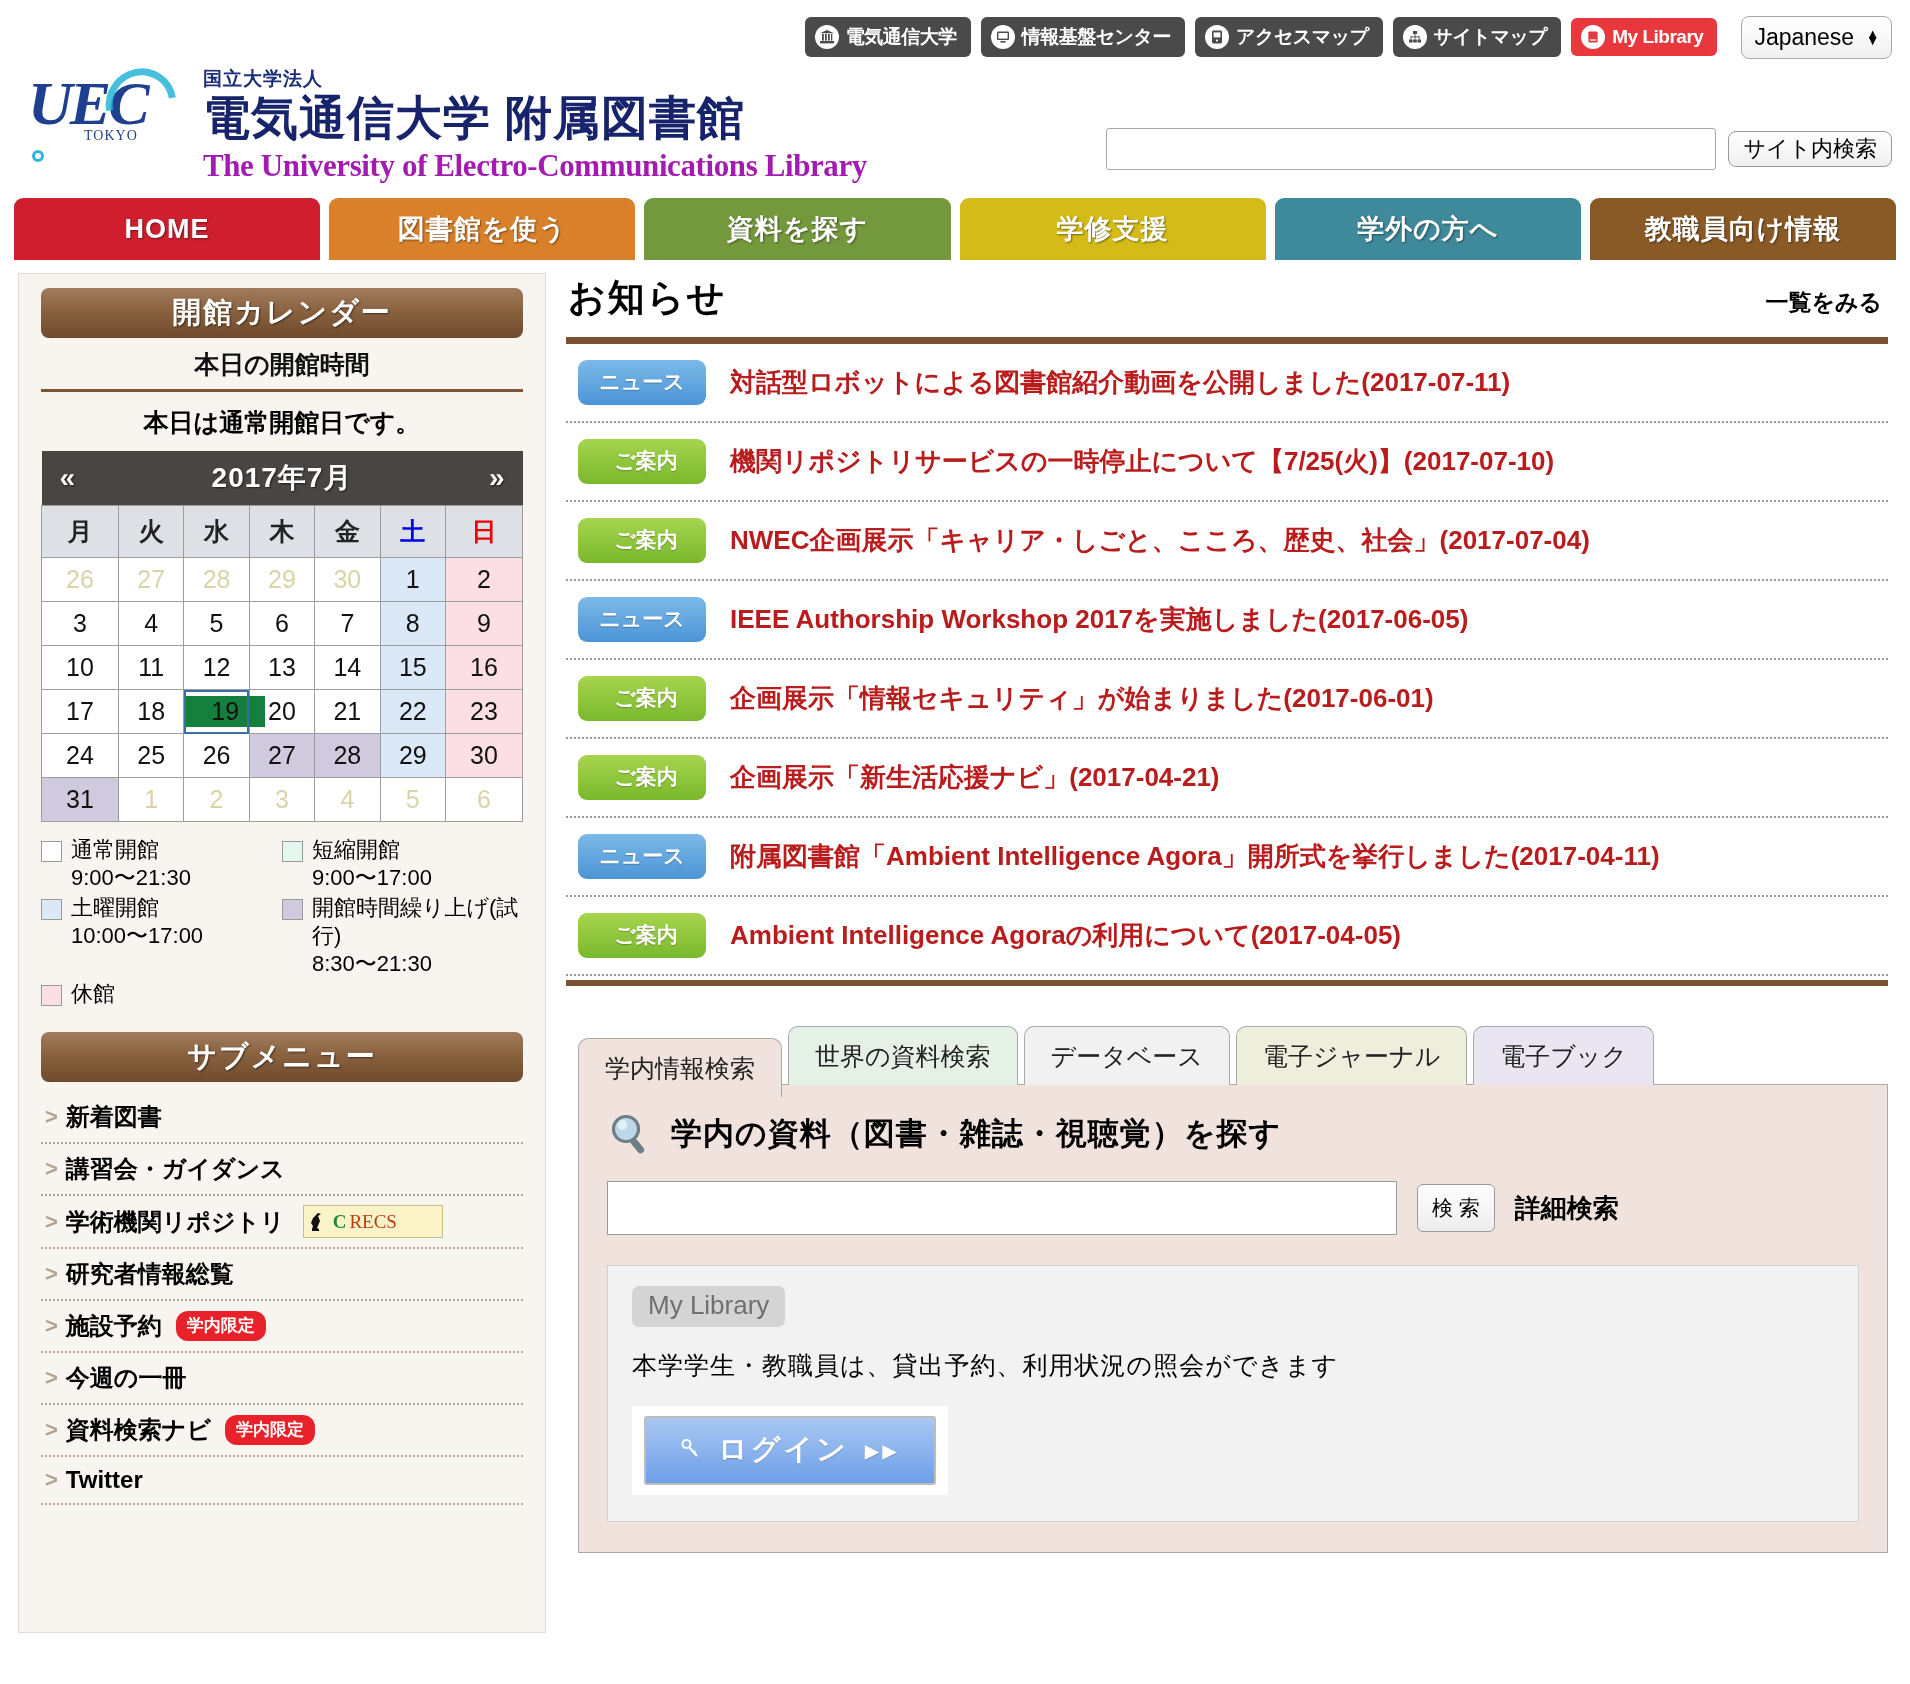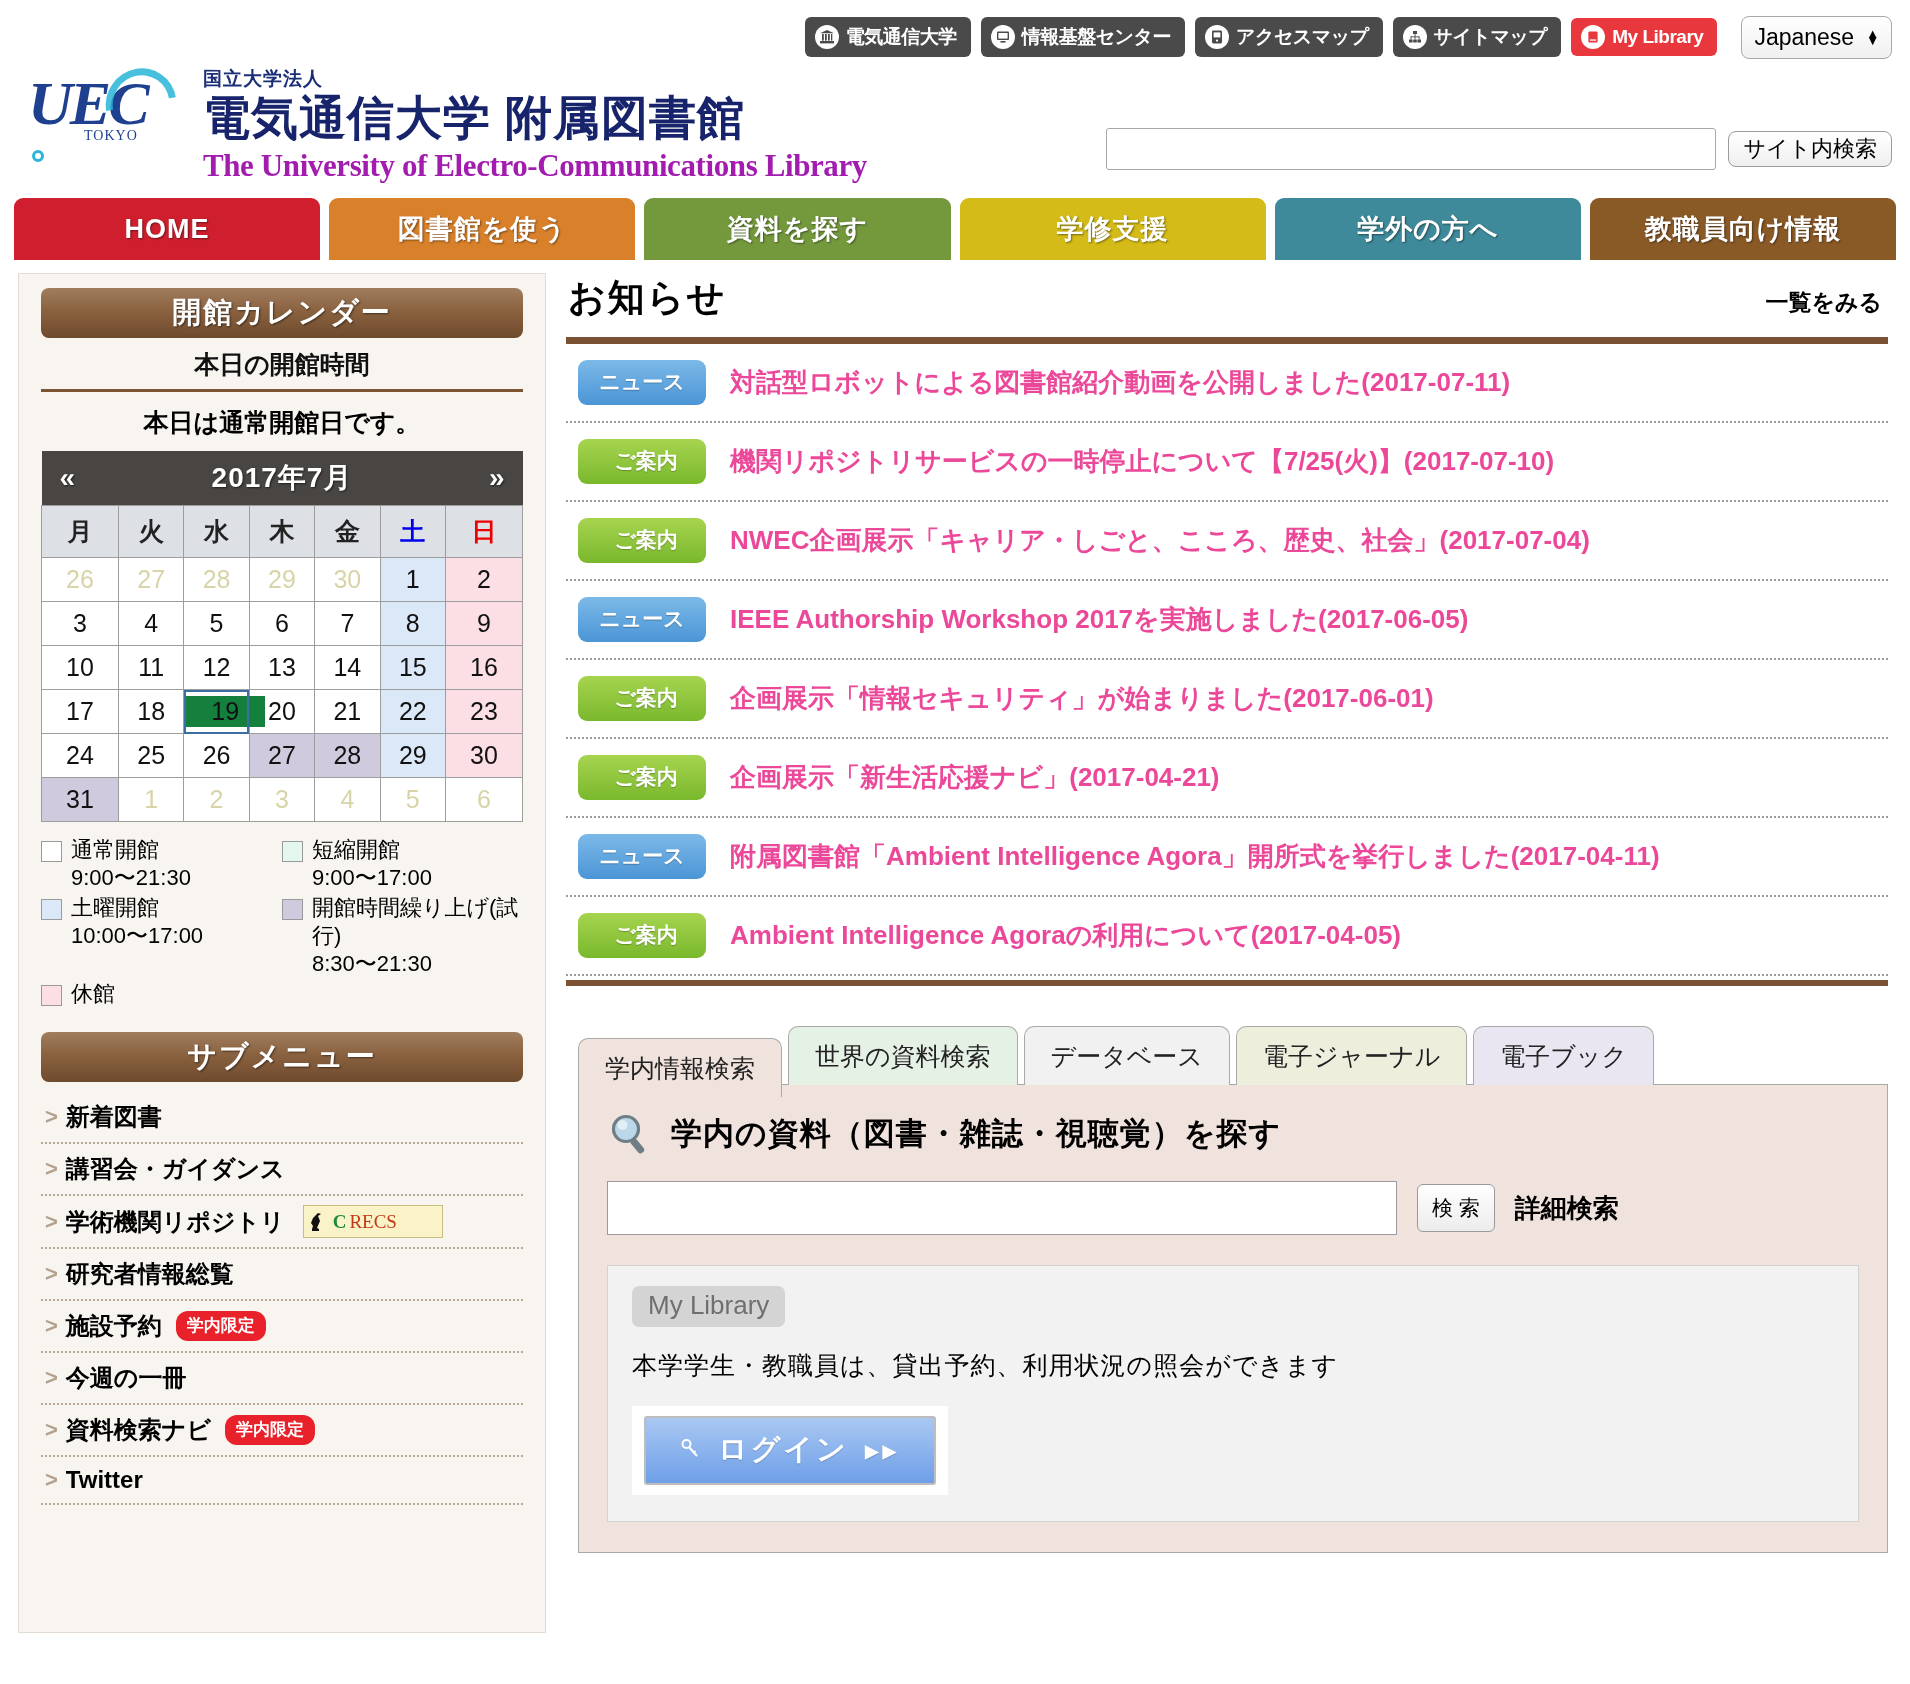--- a/index.html
+++ b/index.html
@@ -344,21 +344,21 @@
     font-weight: bold;
     border-radius: 9px;
     padding: 8px 0 9px;
     text-shadow: 0 1px 1px rgba(0,0,0,.25);
   }
   .news-tag.news { background: linear-gradient(#7cb9e8,#4b95d6); }
   .news-tag.info { background: linear-gradient(#a6d martedì,#7ab52d); background: linear-gradient(#a7d44f,#79b82c); padding-left: 8px; }
   .news-text {
     font-size: 26px;
     font-weight: bold;
-    color: #ec4899;
+    color: #b91c1c;
     cursor: pointer;
     letter-spacing: 0;
   }
   .rule-brown-bot { border: 0; border-top: 6px solid #7a5233; margin: 4px 0 0; }
 
   
   .tabwrap { margin-top: 40px; padding-left: 12px; }
   .tabs { display: flex; align-items: flex-end; gap: 6px; position: relative; z-index: 2; }
   .tab {
     border: 1px solid #a9a9a9;

